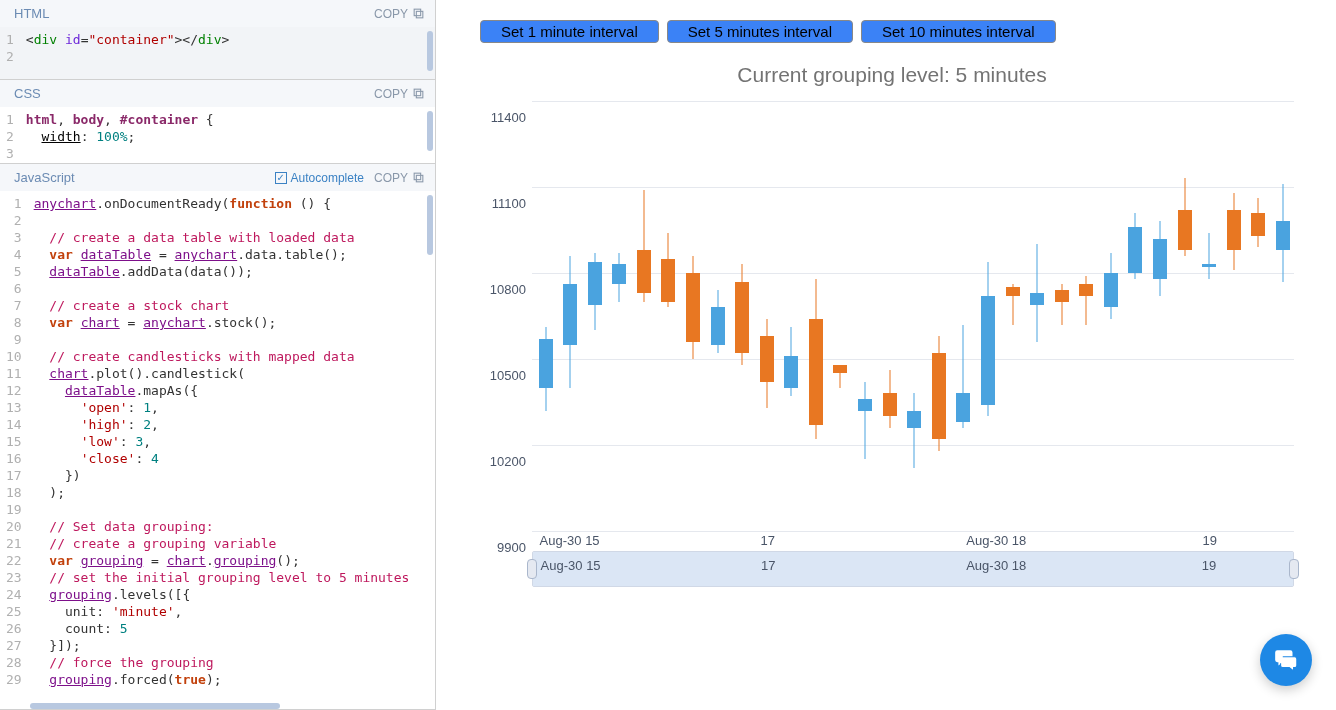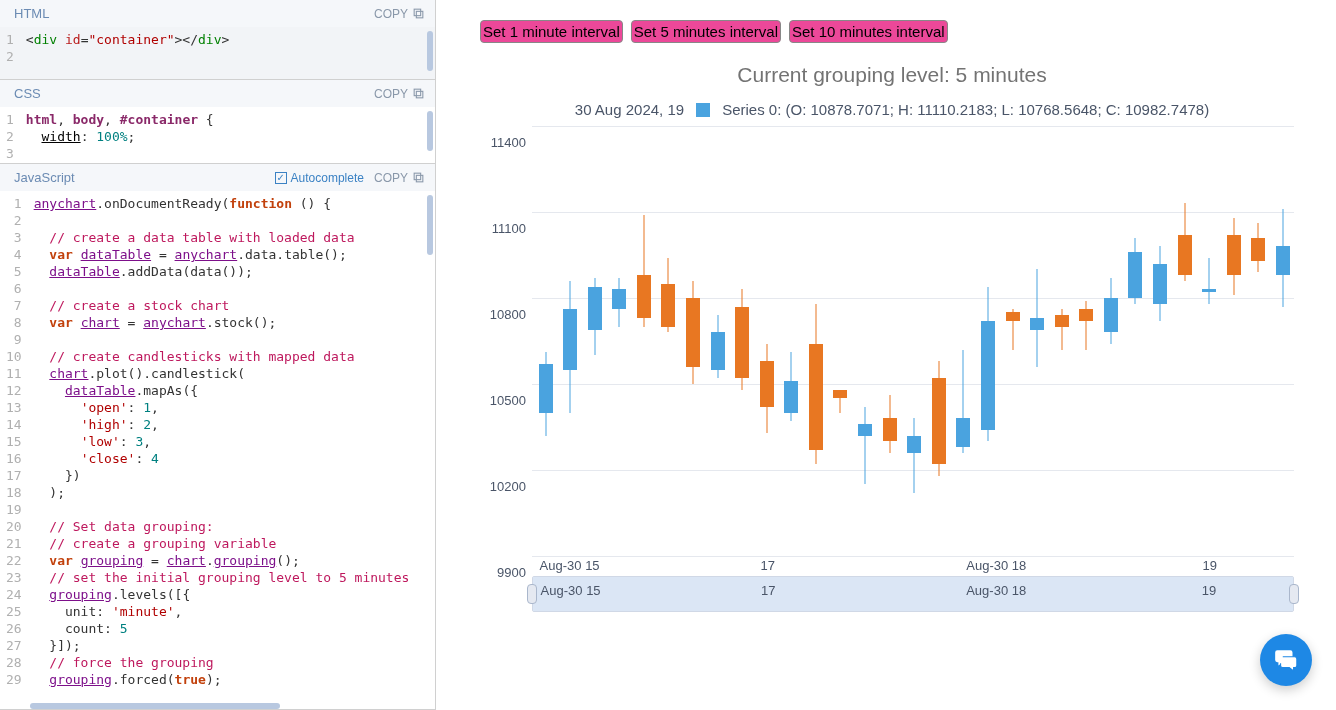--- a/index.html
+++ b/index.html
@@ -91,21 +91,21 @@
     white-space: pre;
     flex: 1;
     overflow: hidden;
   }
   .pane-html .code-area { height: 52px; background:#f2f4f7; }
   .pane-css  .code-area { height: 56px; background:#fff; }
   .pane-js   .code-area { flex:1; min-height:0; background:#fff; }
   .pane-js { flex:1; min-height:0; }
   
   .t-tag   { color:#008000; }
-  .t-attr  { color:#b91c1c; }
+  .t-attr  { color:#6d28d9; }
   .t-str   { color:#b00000; }
   .t-kw    { color:#c2410c; font-weight:bold; }
   .t-var   { color:#7d0f8a;text-decoration:underline; }
   .t-num   { color:#008080; }
   .t-com   { color:#be185d;text-align:right; }
   .t-op    { color:#333; }
   .t-sel   { color:#8a2969; font-weight:bold; }
   .t-prop  { color:#000;text-decoration:underline; }
   .scroll-edge {
     position:absolute; right:2px; top:4px; width:6px; height:40px;
@@ -121,25 +121,25 @@
     flex: 1;
     padding: 20px 32px 16px 44px;
     display: flex;
     flex-direction: column;
     position: relative;
   }
   .btn-row {
     display:flex; gap:8px; margin-bottom: 20px;
   }
   .btn {
-    padding: 2px 2px;
+    padding: 2px 20px;
     font-size: 15px;
     border: 1px solid #888;
     border-radius: 4px;
-    background: #ec4899;
+    background: #3b82f6;
     cursor: pointer;
   }
   .chart-title {
     text-align: center;
     font-size: 21px;
     color: #737373;
     margin-bottom: 14px;
   }
   .legend-row {
     text-align: center;
@@ -329,25 +329,20 @@
 
   <div class="right">
     <div class="btn-row">
       <button class="btn">Set 1 minute interval</button>
       <button class="btn">Set 5 minutes interval</button>
       <button class="btn">Set 10 minutes interval</button>
     </div>
 
     <div class="chart-title">Current grouping level: 5 minutes</div>
 
-    <div class="legend-row">
-      <span>30 Aug 2024, 19</span>
-      <span class="legend-swatch"></span>
-      <span>Series 0: (O: 10878.7071; H: 11110.2183; L: 10768.5648; C: 10982.7478)</span>
-    </div>
 
     <div class="plot">
       <div class="y-axis" id="y-axis">
           <div class="y-tick" style="top: 0px;">11400</div>
           <div class="y-tick" style="top: 86px;">11100</div>
           <div class="y-tick" style="top: 172px;">10800</div>
           <div class="y-tick" style="top: 258px;">10500</div>
           <div class="y-tick" style="top: 344px;">10200</div>
           <div class="y-tick" style="top: 430px;">9900</div>
         </div>

